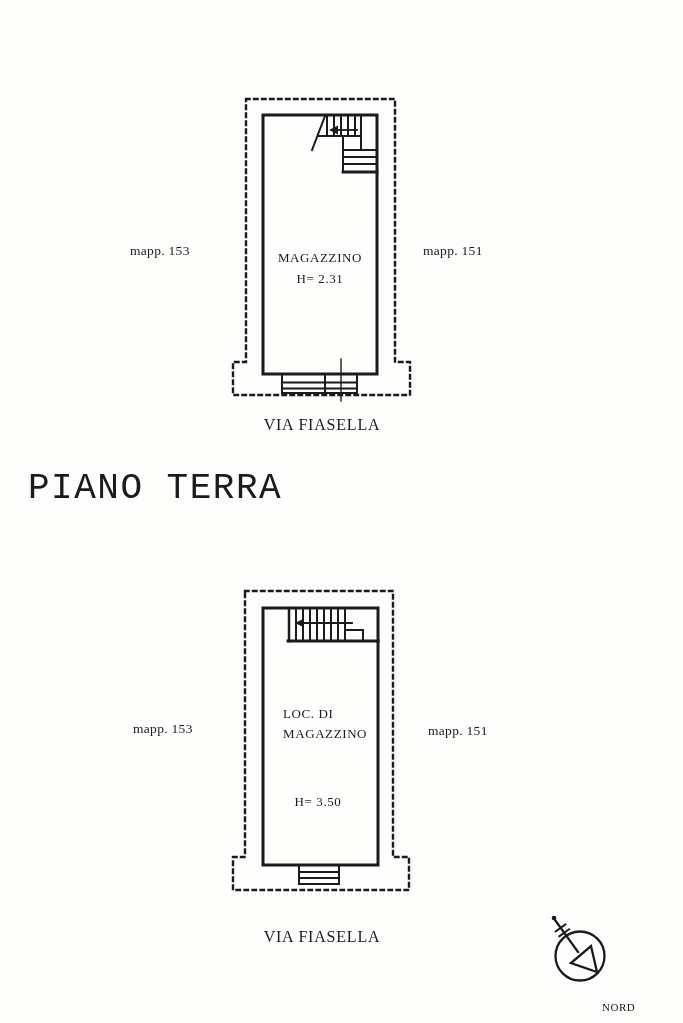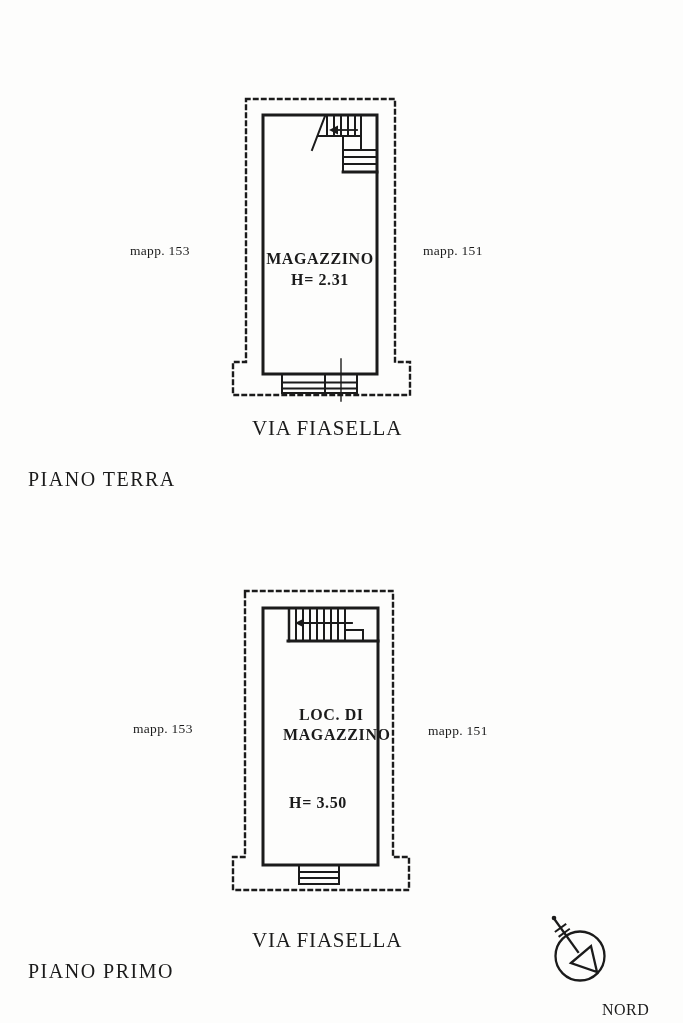--- a/index.html
+++ b/index.html
@@ -9,24 +9,24 @@
     background:#fdfdfc;
     overflow:hidden;
     font-family:"Liberation Serif","DejaVu Serif",serif;
     color:#1b1b1b;
     margin:0 auto;
     padding-left:8px;
   }
   .sheet svg{position:absolute;left:0;top:0;}
   .lbl{position:absolute;white-space:nowrap;color:#1b1b1b;}
   .lbl-small{font-size:13.5px;letter-spacing:.3px;}
-  .lbl-room{font-size:16px;letter-spacing:.6px;font-weight:bold;}
-  .lbl-street{font-size:21px;letter-spacing:.8px;}
-  .lbl-title{font-size:20px;letter-spacing:1.5px;}
-  .lbl-nord{font-size:16px;letter-spacing:.5px;}
+  .lbl-room{font-size:13px;letter-spacing:.6px;}
+  .lbl-street{font-size:16px;letter-spacing:.8px;}
+  .lbl-title{font-size:36px;letter-spacing:1.5px;font-family:Liberation Mono, monospace;}
+  .lbl-nord{font-size:11px;letter-spacing:.5px;}
   .center-in-room{width:116px;text-align:center;}
 </style>
 </head>
 <body>
 
 <div class="sheet">
 
   <svg width="683" height="1023" viewBox="0 0 683 1023" fill="none" stroke="#1b1b1b" stroke-linecap="square">
 
     <g>
@@ -108,21 +108,20 @@
 
   <div class="lbl lbl-small" style="left:130px;top:243px;">mapp. 153</div>
   <div class="lbl lbl-small" style="left:423px;top:243px;">mapp. 151</div>
   <div class="lbl lbl-room center-in-room" style="left:262px;top:250px;">MAGAZZINO</div>
   <div class="lbl lbl-room center-in-room" style="left:262px;top:271px;">H= 2.31</div>
   <div class="lbl lbl-street" style="left:252px;top:416px;width:140px;text-align:center;">VIA FIASELLA</div>
   <div class="lbl lbl-title" style="left:28px;top:468px;">PIANO TERRA</div>
 
   <div class="lbl lbl-small" style="left:133px;top:721px;">mapp. 153</div>
   <div class="lbl lbl-small" style="left:428px;top:723px;">mapp. 151</div>
-  <div class="lbl lbl-room" style="left:299px;top:706px;text-align:right;">LOC. DI</div>
+  <div class="lbl lbl-room" style="left:283px;top:706px;text-align:right;">LOC. DI</div>
   <div class="lbl lbl-room" style="left:283px;top:726px;">MAGAZZINO</div>
   <div class="lbl lbl-room center-in-room" style="left:260px;top:794px;">H= 3.50</div>
   <div class="lbl lbl-street" style="left:252px;top:928px;width:140px;text-align:center;">VIA FIASELLA</div>
-  <div class="lbl lbl-title" style="left:28px;top:960px;">PIANO PRIMO</div>
 
   <div class="lbl lbl-nord" style="left:602px;top:1001px;">NORD</div>
 
 </div>
 
 </body></html>

